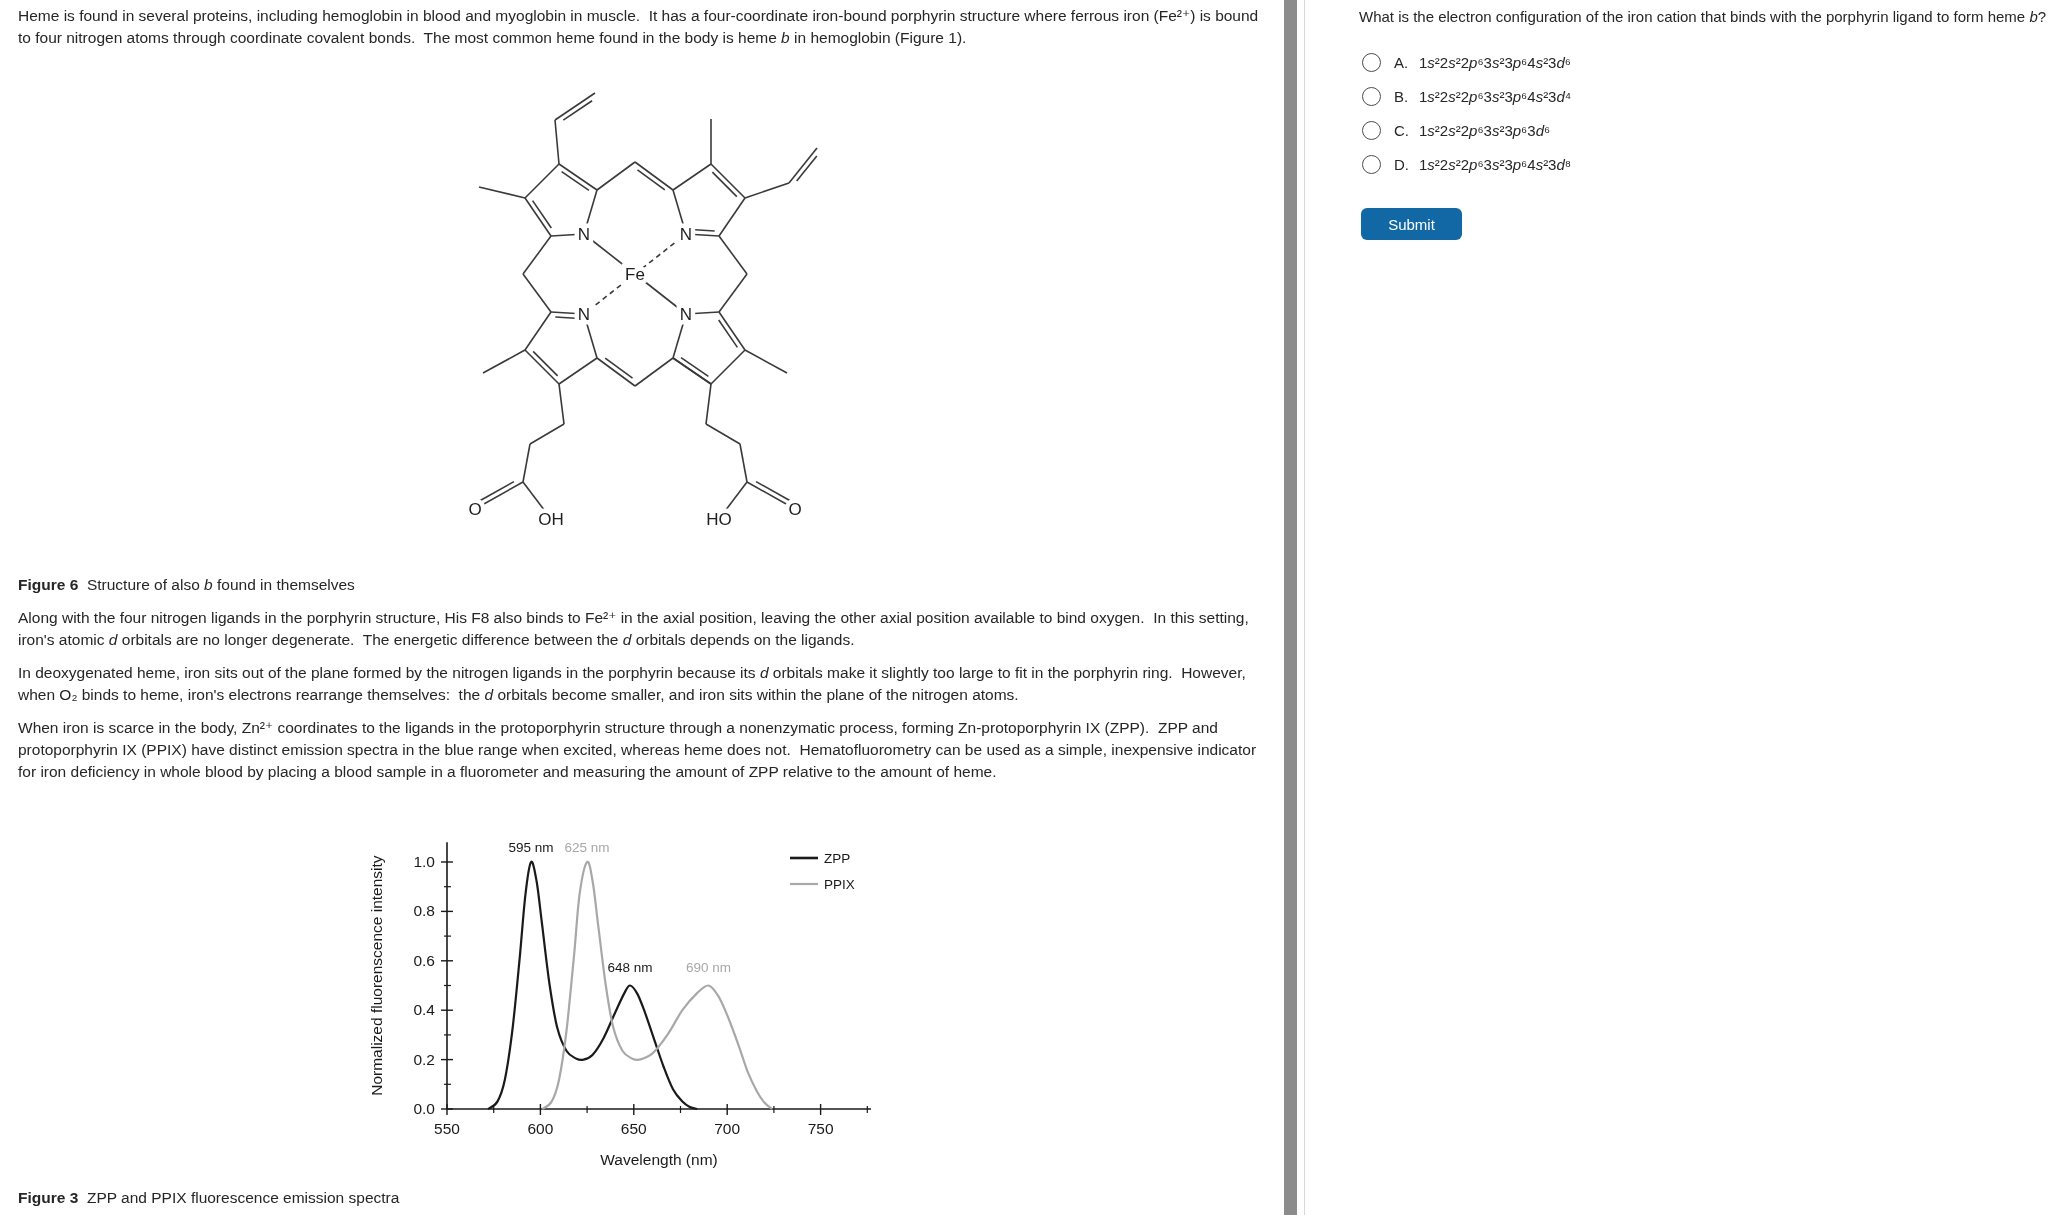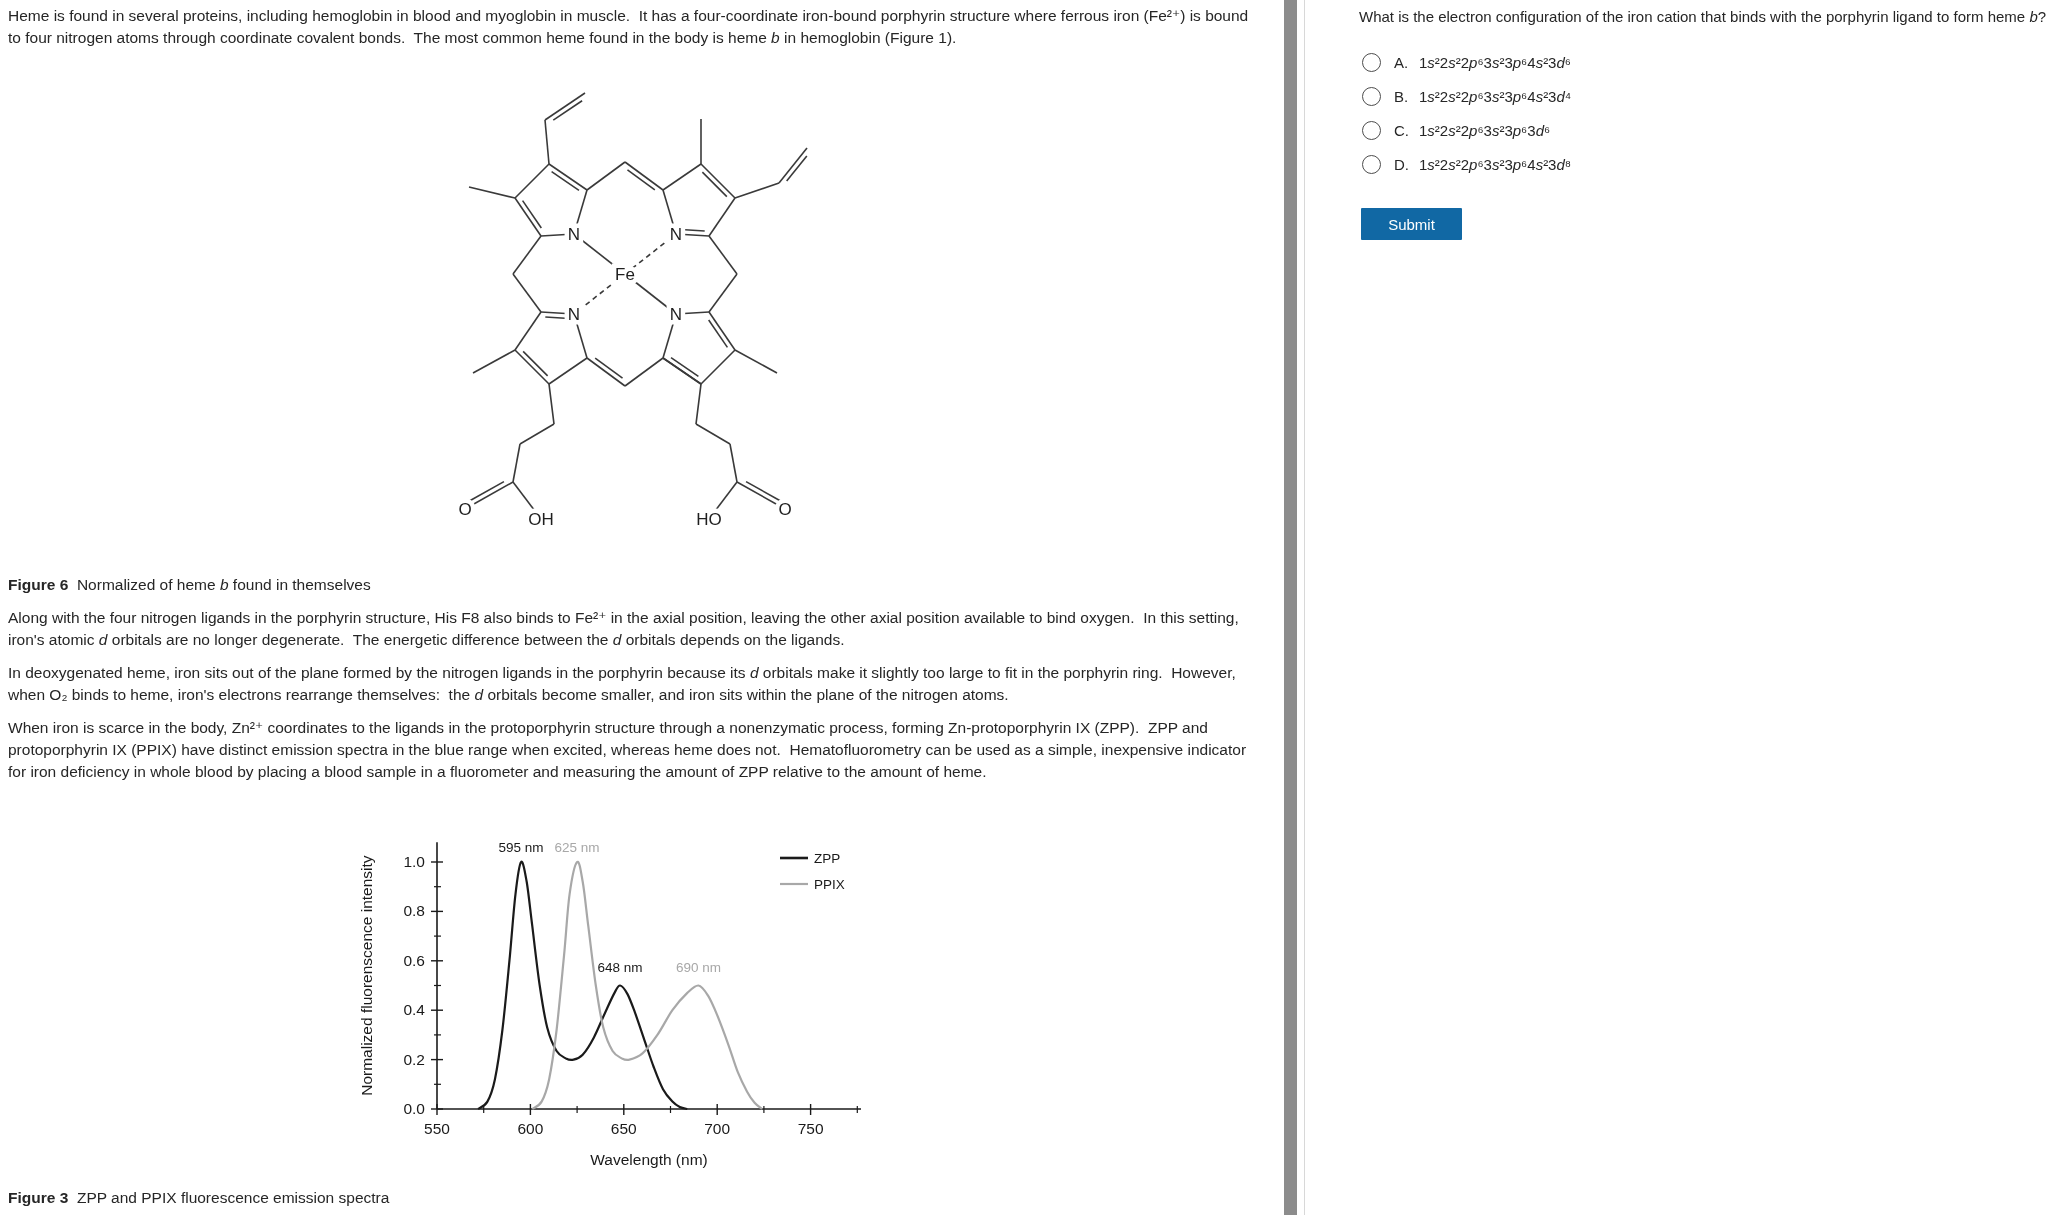--- a/index.html
+++ b/index.html
@@ -4,31 +4,31 @@
 <style>
   html,body{margin:0;padding:0;}
   body{
     width:2072px;height:1215px;position:relative;background:#ffffff;
     font-family:"Liberation Sans","DejaVu Sans",sans-serif;color:#262626;
     overflow:hidden;
   }
   .abs{position:absolute;}
   .para{width:1252px;font-size:15.5px;line-height:22px;white-space:pre-wrap;}
   .cap{font-size:15.5px;white-space:pre-wrap;}
-  #left-panel{position:absolute;left:8px;top:0;width:1278px;height:918px;}
+  #left-panel{position:absolute;left:18px;top:0;width:1278px;height:918px;}
   #scrollbar{position:absolute;left:1284px;top:0;width:13px;height:1215px;}
   #panel-line{position:absolute;left:1304px;top:0;width:1px;height:1215px;background:#d8d8d8;}
   #right-panel{position:absolute;left:1335px;top:0;width:737px;height:1215px;}
   #question-text{font-size:15px;line-height:21px;white-space:nowrap;}
   .opt-row{position:absolute;left:27px;height:24px;display:flex;align-items:center;font-size:15px;}
   .radio{width:19px;height:19px;border:1.6px solid #4d4d4d;border-radius:50%;background:#fff;box-sizing:border-box;flex:none;}
   .opt-letter{margin-left:13px;width:25px;flex:none;}
   .opt-config{margin-left:0px;white-space:nowrap;}
   .opt-config i{font-style:italic;}
-  #submit-btn{position:absolute;left:26px;top:208px;width:101px;height:32px;border:none;border-radius:1px;
+  #submit-btn{position:absolute;left:26px;top:208px;width:101px;height:32px;border:none;border-radius:6px;
     color:#ffffff;font-size:15px;font-family:"Liberation Sans","DejaVu Sans",sans-serif;cursor:pointer;}
   svg text{font-family:"Liberation Sans","DejaVu Sans",sans-serif;}
 </style>
 </head>
 <body>
 
 <div id="left-panel">
   <div class="abs para" style="top:5px;left:0;"><span>Heme is found in several proteins, including hemoglobin in blood and myoglobin in muscle.  It has a four-coordinate iron-bound porphyrin structure where ferrous iron (Fe²⁺) is bound to four nitrogen atoms through coordinate covalent bonds.  The most common heme found in the body is heme </span><span style="font-style: italic;">b</span><span> in hemoglobin (Figure 1).</span></div>
 
   <svg id="mol-svg" class="abs" style="left:327px;top:57px;" width="500" height="500" viewBox="0 0 500 500">
@@ -101,21 +101,21 @@
       <text x="239" y="177" text-anchor="middle" dominant-baseline="central" font-size="17" fill="#1f1f1f" paint-order="stroke" stroke="#ffffff" stroke-width="9">N</text>
       <text x="341" y="177" text-anchor="middle" dominant-baseline="central" font-size="17" fill="#1f1f1f" paint-order="stroke" stroke="#ffffff" stroke-width="9">N</text>
       <text x="239" y="257" text-anchor="middle" dominant-baseline="central" font-size="17" fill="#1f1f1f" paint-order="stroke" stroke="#ffffff" stroke-width="9">N</text>
       <text x="341" y="257" text-anchor="middle" dominant-baseline="central" font-size="17" fill="#1f1f1f" paint-order="stroke" stroke="#ffffff" stroke-width="9">N</text>
       <text x="130" y="452" text-anchor="middle" dominant-baseline="central" font-size="17" fill="#1f1f1f" paint-order="stroke" stroke="#ffffff" stroke-width="9">O</text>
       <text x="206" y="462" text-anchor="middle" dominant-baseline="central" font-size="17" fill="#1f1f1f" paint-order="stroke" stroke="#ffffff" stroke-width="9">OH</text>
       <text x="374" y="462" text-anchor="middle" dominant-baseline="central" font-size="17" fill="#1f1f1f" paint-order="stroke" stroke="#ffffff" stroke-width="9">HO</text>
       <text x="450" y="452" text-anchor="middle" dominant-baseline="central" font-size="17" fill="#1f1f1f" paint-order="stroke" stroke="#ffffff" stroke-width="9">O</text>
     </svg>
 
-  <div class="abs cap" style="top:576px;left:0;"><span style="font-weight: bold;">Figure 6</span><span>  Normalized of heme </span><span style="font-style: italic;">b</span><span> found in themselves</span></div>
+  <div class="abs cap" style="top:576px;left:0;"><span style="font-weight: bold;">Figure 6</span><span>  Structure of also </span><span style="font-style: italic;">b</span><span> found in themselves</span></div>
   <div class="abs para" style="top:607px;left:0;"><span>Along with the four nitrogen ligands in the porphyrin structure, His F8 also binds to Fe²⁺ in the axial position, leaving the other axial position available to bind oxygen.  In this setting, iron's atomic </span><span style="font-style: italic;">d</span><span> orbitals are no longer degenerate.  The energetic difference between the </span><span style="font-style: italic;">d</span><span> orbitals depends on the ligands.</span></div>
   <div class="abs para" style="top:662px;left:0;"><span>In deoxygenated heme, iron sits out of the plane formed by the nitrogen ligands in the porphyrin because its </span><span style="font-style: italic;">d</span><span> orbitals make it slightly too large to fit in the porphyrin ring.  However, when O₂ binds to heme, iron's electrons rearrange themselves:  the </span><span style="font-style: italic;">d</span><span> orbitals become smaller, and iron sits within the plane of the nitrogen atoms.</span></div>
   <div class="abs para" style="top:717px;left:0;"><span>When iron is scarce in the body, Zn²⁺ coordinates to the ligands in the protoporphyrin structure through a nonenzymatic process, forming Zn-protoporphyrin IX (ZPP).  ZPP and protoporphyrin IX (PPIX) have distinct emission spectra in the blue range when excited, whereas heme does not.  Hematofluorometry can be used as a simple, inexpensive indicator for iron deficiency in whole blood by placing a blood sample in a fluorometer and measuring the amount of ZPP relative to the amount of heme.</span></div>
 
   <svg id="chart-svg" class="abs" style="left:324px;top:833px;" width="580" height="350" viewBox="0 0 580 350">
       <line x1="105" y1="276" x2="529.0360000000001" y2="276" stroke="#1a1a1a" stroke-width="1.6"></line>
       <line x1="105" y1="276" x2="105" y2="9.240000000000009" stroke="#1a1a1a" stroke-width="1.6"></line>
       <line x1="105" y1="271" x2="105" y2="282" stroke="#1a1a1a" stroke-width="1.4"></line>
       <text x="105" y="301" text-anchor="middle" font-size="15.5" fill="#1a1a1a">550</text>
       <line x1="198.4" y1="271" x2="198.4" y2="282" stroke="#1a1a1a" stroke-width="1.4"></line>

